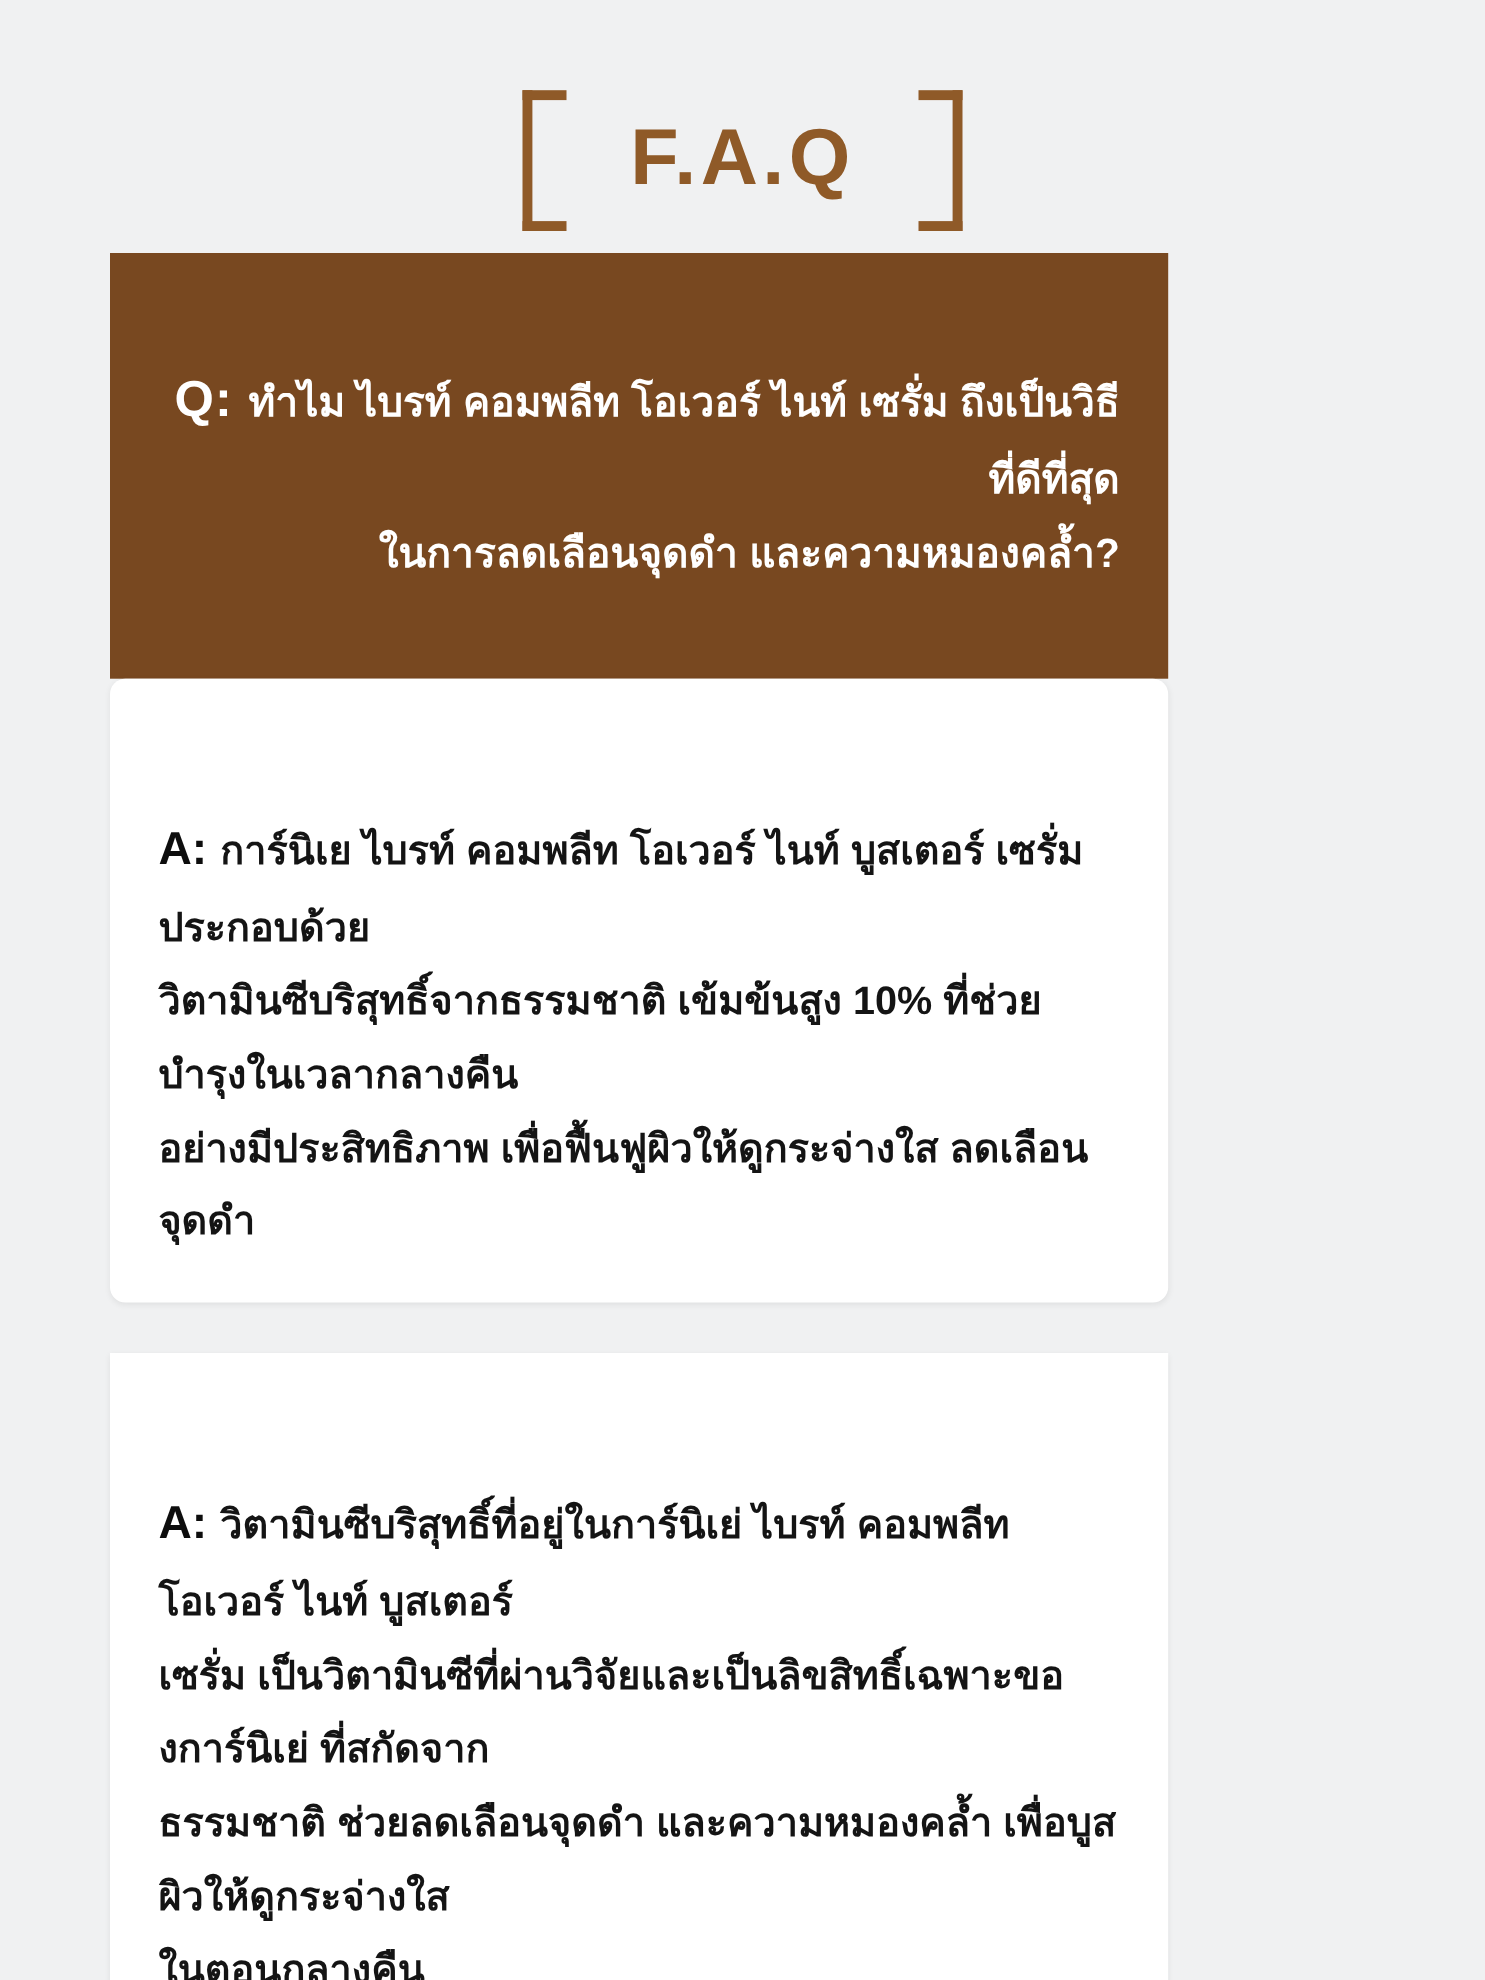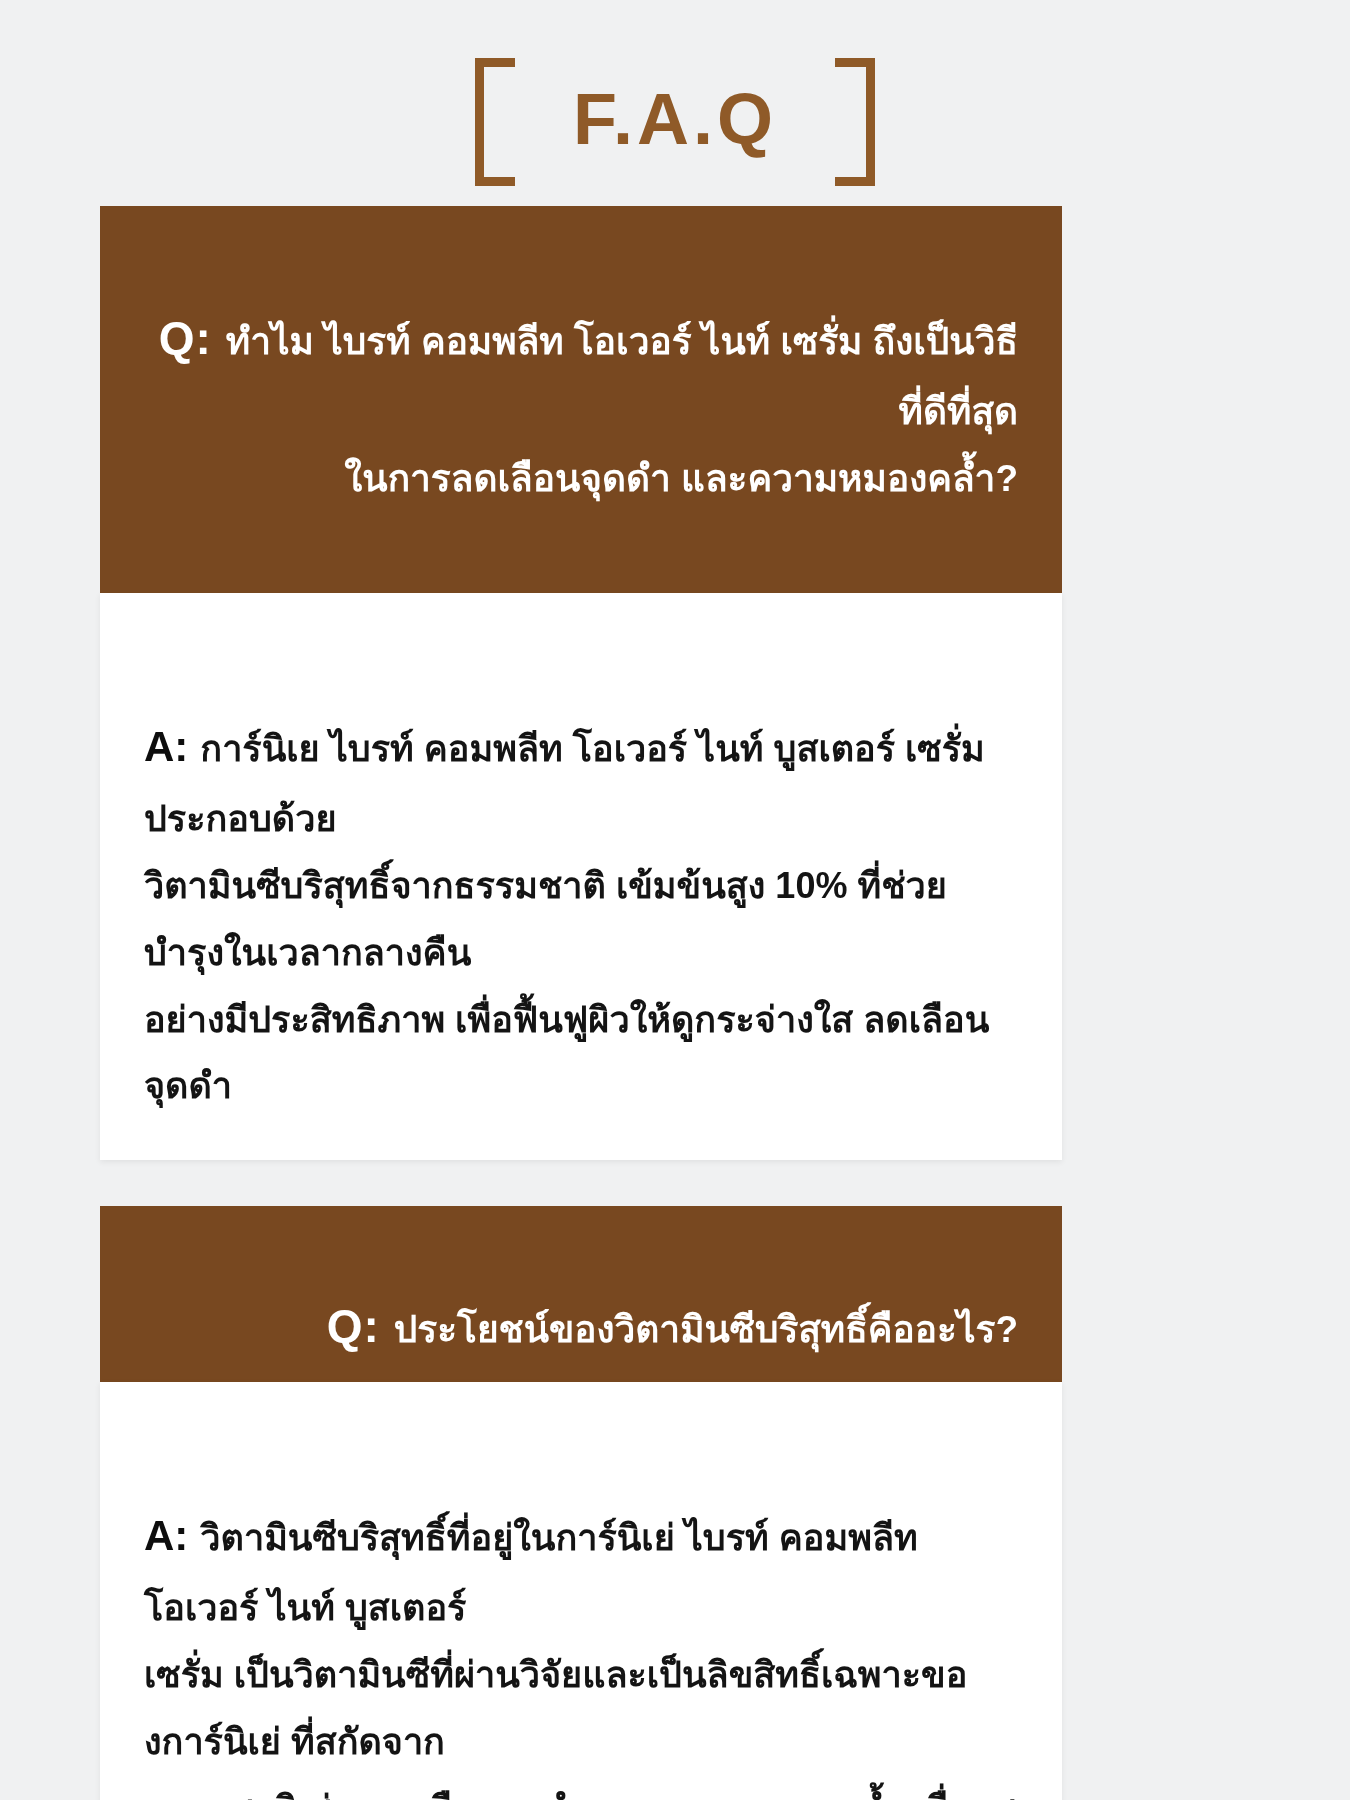--- a/index.html
+++ b/index.html
@@ -12,20 +12,21 @@
     position:relative;
   }
   
   .title-row {
     padding-top:52px;
     display:flex;
     justify-content:center;
     align-items:center;
     gap:58px;
     height:192px;
+    margin-top:24px;
   }
   .bracket {
     width:40px; height:128px;
     border-top:9px solid #8f5a28;
     border-bottom:9px solid #8f5a28;
   }
   .bracket-left  { border-left:9px solid #8f5a28; }
   .bracket-right { border-right:9px solid #8f5a28; }
   .title-text {
     font-size:72px;
@@ -70,21 +71,21 @@
     line-height:1.86;
     white-space:pre-line;
     box-shadow:0 2px 6px rgba(0,0,0,0.07);
   }
   .a-prefix {
     font-size:42px;
     font-weight:800;
     margin-right:12px;
     color:#0d0d0d;
   }
-  .h-a1 { min-height:290px; }
+  .h-a1 { min-height:290px;border-radius:14px; }
   .h-a2 { min-height:358px; }
 </style>
 </head>
 <body>
 
 <div class="canvas">
 
   <header class="title-row">
     <span class="bracket bracket-left"></span>
     <h1 class="title-text">F.A.Q</h1>
@@ -99,23 +100,20 @@
 ในการลดเลือนจุดดำ และความหมองคล้ำ?</span>
       </div>
       <div class="a-body h-a1">
         <span class="a-prefix">A:</span><span class="a-text">การ์นิเย ไบรท์ คอมพลีท โอเวอร์ ไนท์ บูสเตอร์ เซรั่ม ประกอบด้วย
 วิตามินซีบริสุทธิ์จากธรรมชาติ เข้มข้นสูง 10% ที่ช่วยบำรุงในเวลากลางคืน
 อย่างมีประสิทธิภาพ เพื่อฟื้นฟูผิวให้ดูกระจ่างใส ลดเลือนจุดดำ</span>
       </div>
     </section>
 
     <section class="faq-item">
-      <div class="q-header">
-        <span class="q-prefix">Q:</span><span class="q-text">ประโยชน์ของวิตามินซีบริสุทธิ์คืออะไร?</span>
-      </div>
       <div class="a-body h-a2">
         <span class="a-prefix">A:</span><span class="a-text">วิตามินซีบริสุทธิ์ที่อยู่ในการ์นิเย่ ไบรท์ คอมพลีท โอเวอร์ ไนท์ บูสเตอร์
 เซรั่ม เป็นวิตามินซีที่ผ่านวิจัยและเป็นลิขสิทธิ์เฉพาะของการ์นิเย่ ที่สกัดจาก
 ธรรมชาติ ช่วยลดเลือนจุดดำ และความหมองคล้ำ เพื่อบูสผิวให้ดูกระจ่างใส
 ในตอนกลางคืน</span>
       </div>
     </section>
 
   </div>
 </div>

